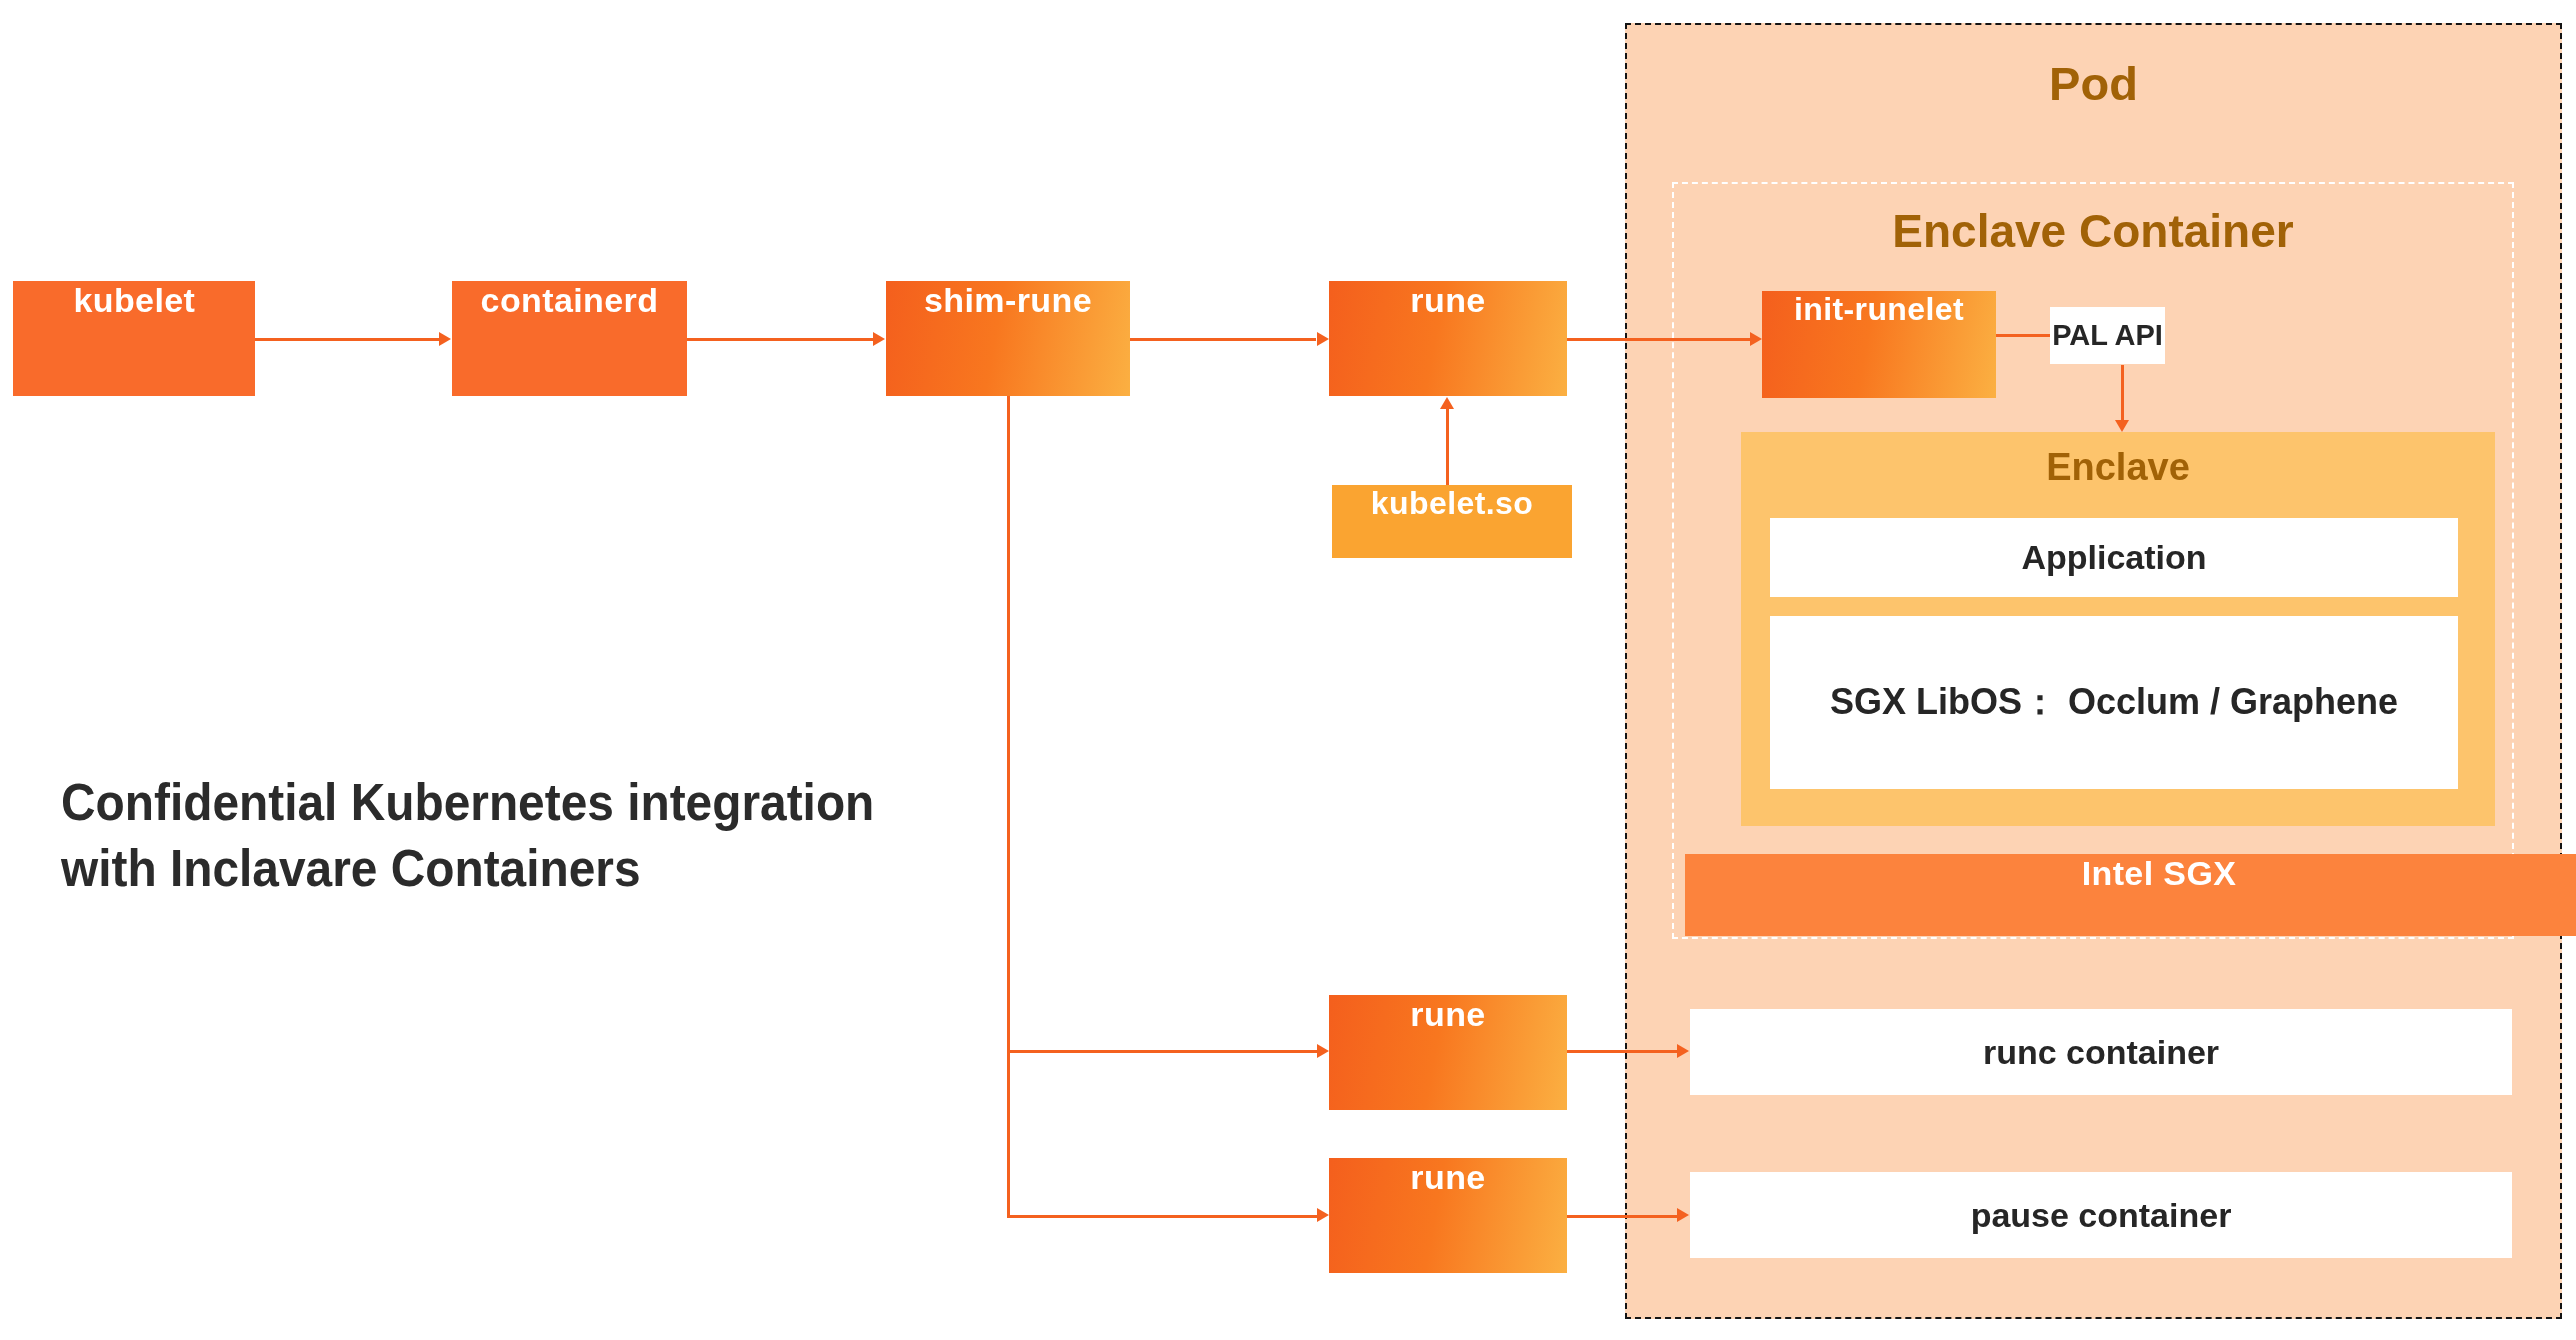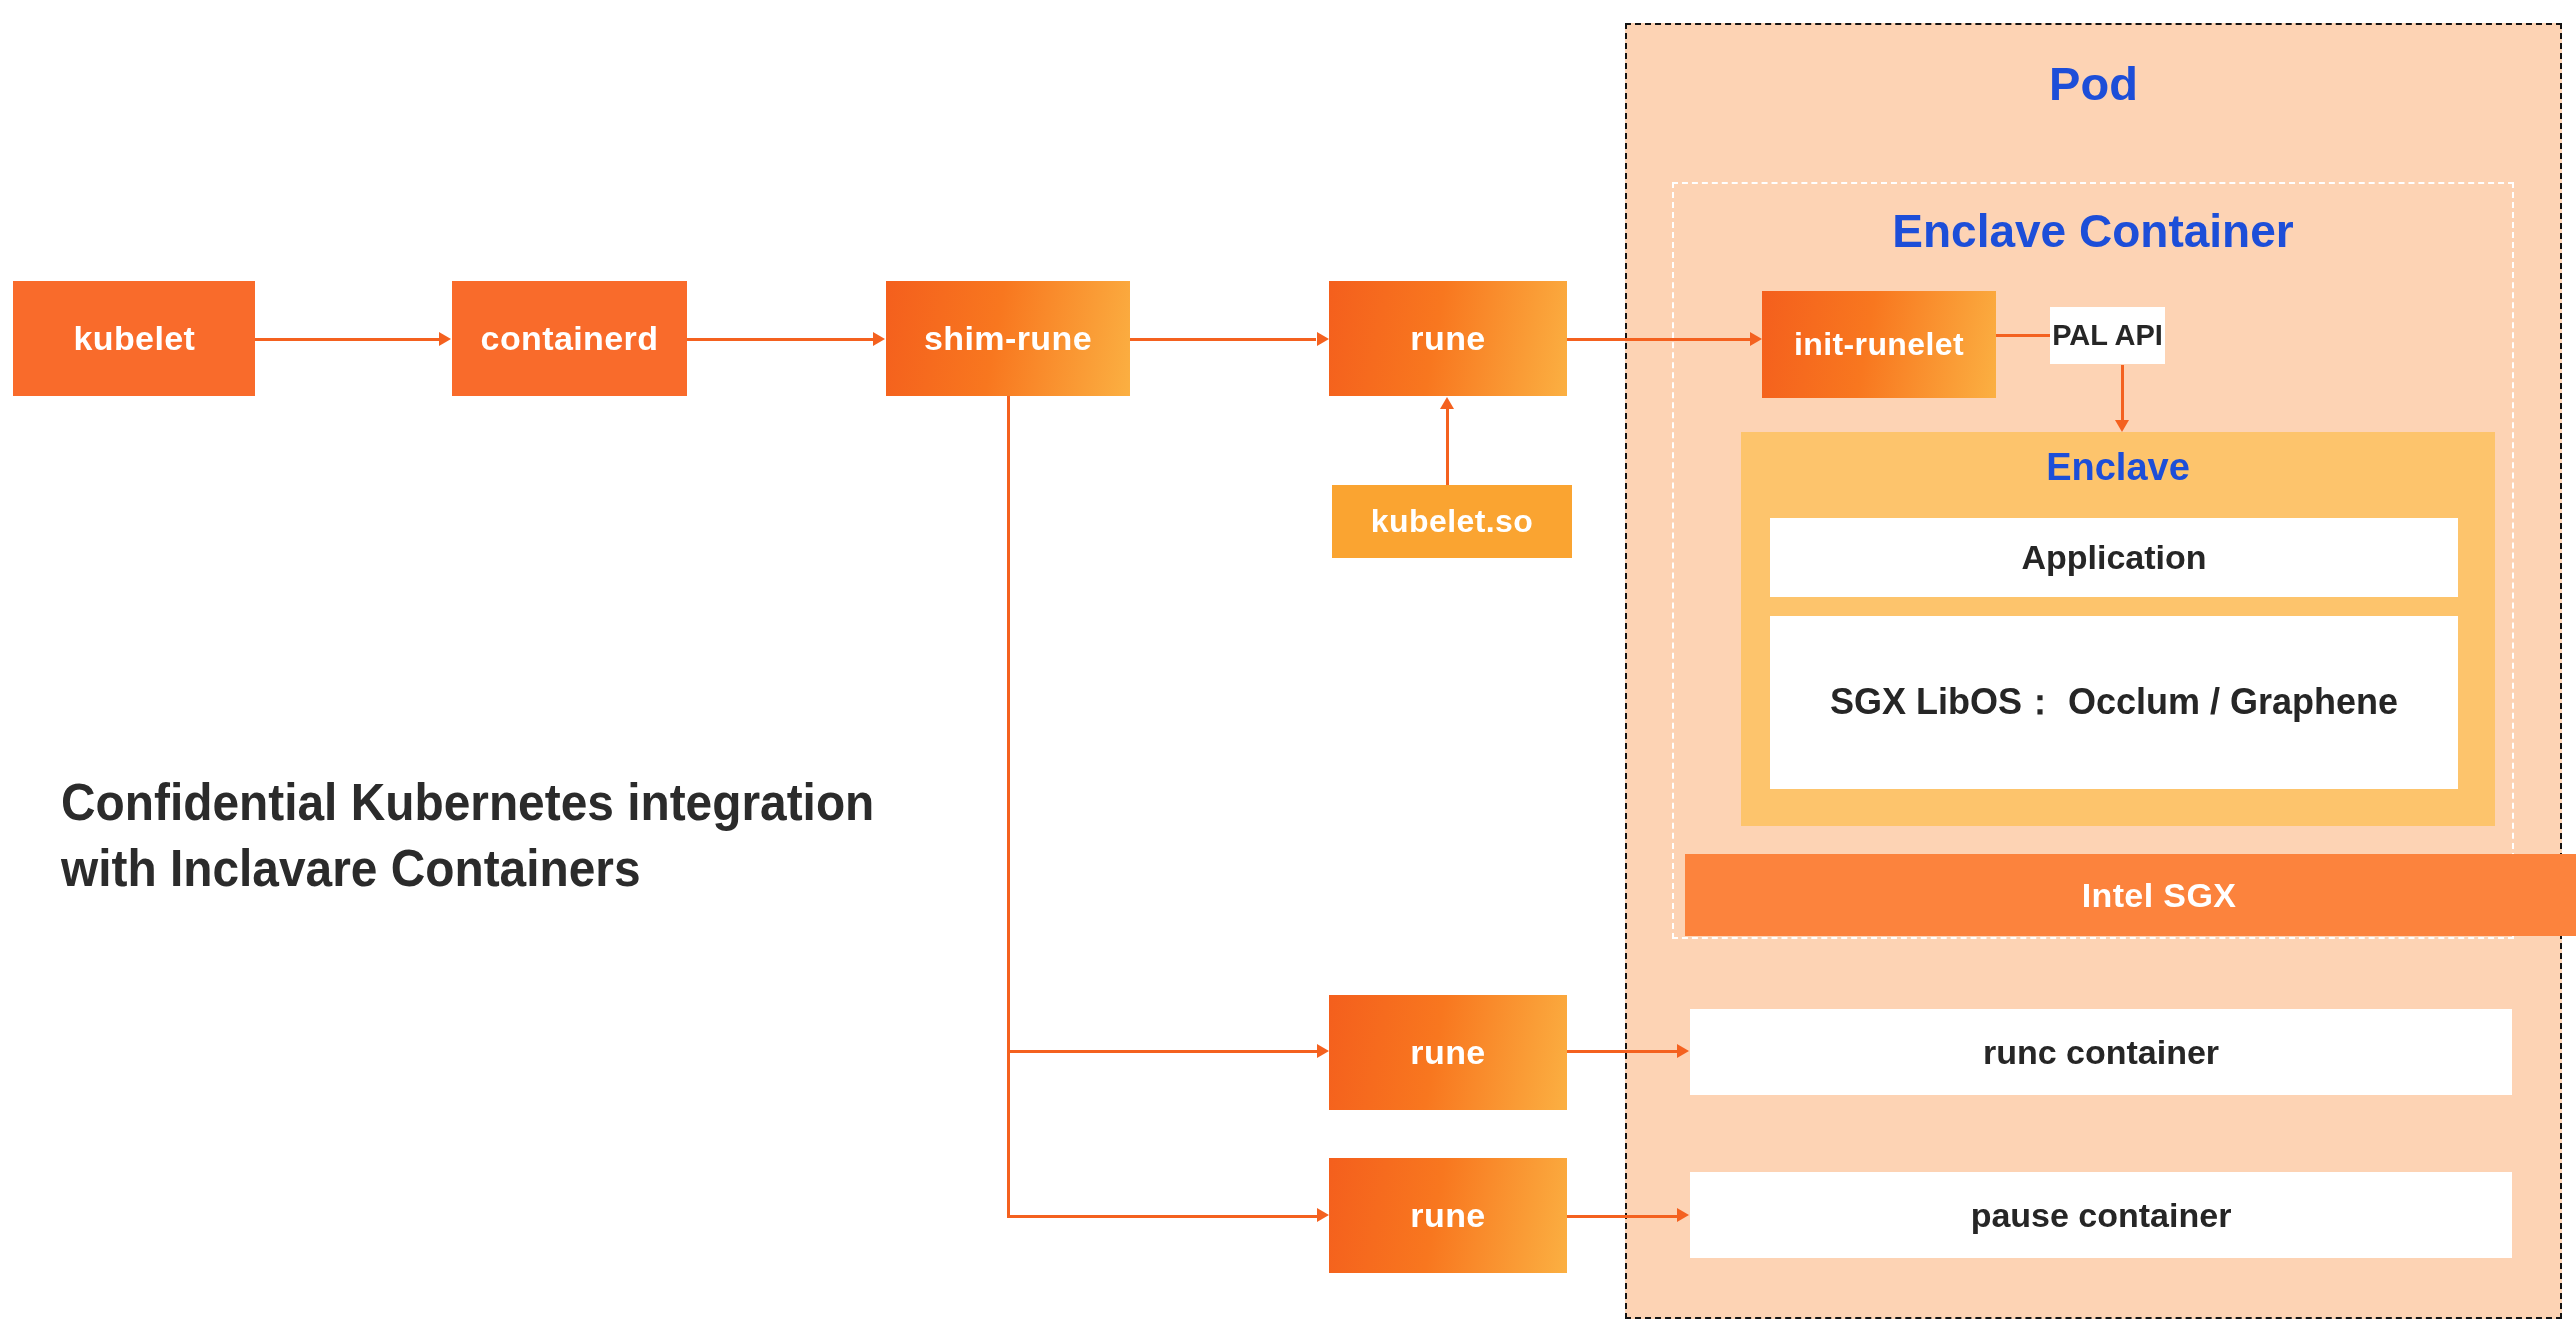--- a/index.html
+++ b/index.html
@@ -3,42 +3,42 @@
 <meta charset="utf-8">
 <style>
   html,body{margin:0;padding:0;}
   body{
     width:2576px;height:1341px;position:relative;background:#ffffff;
     font-family:"Liberation Sans","DejaVu Sans",sans-serif;overflow:hidden;
   }
   .abs{position:absolute;box-sizing:border-box;}
   
   .node{
-    display:flex;align-items:center;justify-content:center;
+    display:flex;align-items:flex-start;justify-content:center;
     color:#ffffff;font-weight:bold;font-size:34px;letter-spacing:0.4px;
   }
   .node-solid{background:#f96b2b;}
   .node-grad{background:linear-gradient(100deg,#f45f1d 0%,#f8771f 45%,#fbb042 100%);}
   .node-amber{background:#faa431;}
   
   .pod{
     background:#fdd3b4;border:2.7px dashed #141414;z-index:1;
   }
   .enclave-container{
     border:2.7px dashed #ffffff;z-index:2;
   }
   .enclave{
     background:#fdc46c;z-index:3;
   }
   .white-box{
     background:#ffffff;display:flex;align-items:center;justify-content:center;
     color:#262626;font-weight:bold;font-size:34px;z-index:4;
   }
   .container-label{
-    color:#1d4ed8;font-weight:bold;text-align:center;z-index:4;
+    color:#a16207;font-weight:bold;text-align:center;z-index:4;
   }
   
   .hline{height:2.7px;background:#f4611f;z-index:5;}
   .vline{width:2.7px;background:#f4611f;z-index:5;}
   .arr{width:0;height:0;z-index:5;}
   .arr-right{border-top:7.2px solid transparent;border-bottom:7.2px solid transparent;border-left:12.5px solid #f4611f;}
   .arr-up{border-left:7.2px solid transparent;border-right:7.2px solid transparent;border-bottom:12.5px solid #f4611f;}
   .arr-down{border-left:7.2px solid transparent;border-right:7.2px solid transparent;border-top:12.5px solid #f4611f;}
   .node-z{z-index:6;}
   

